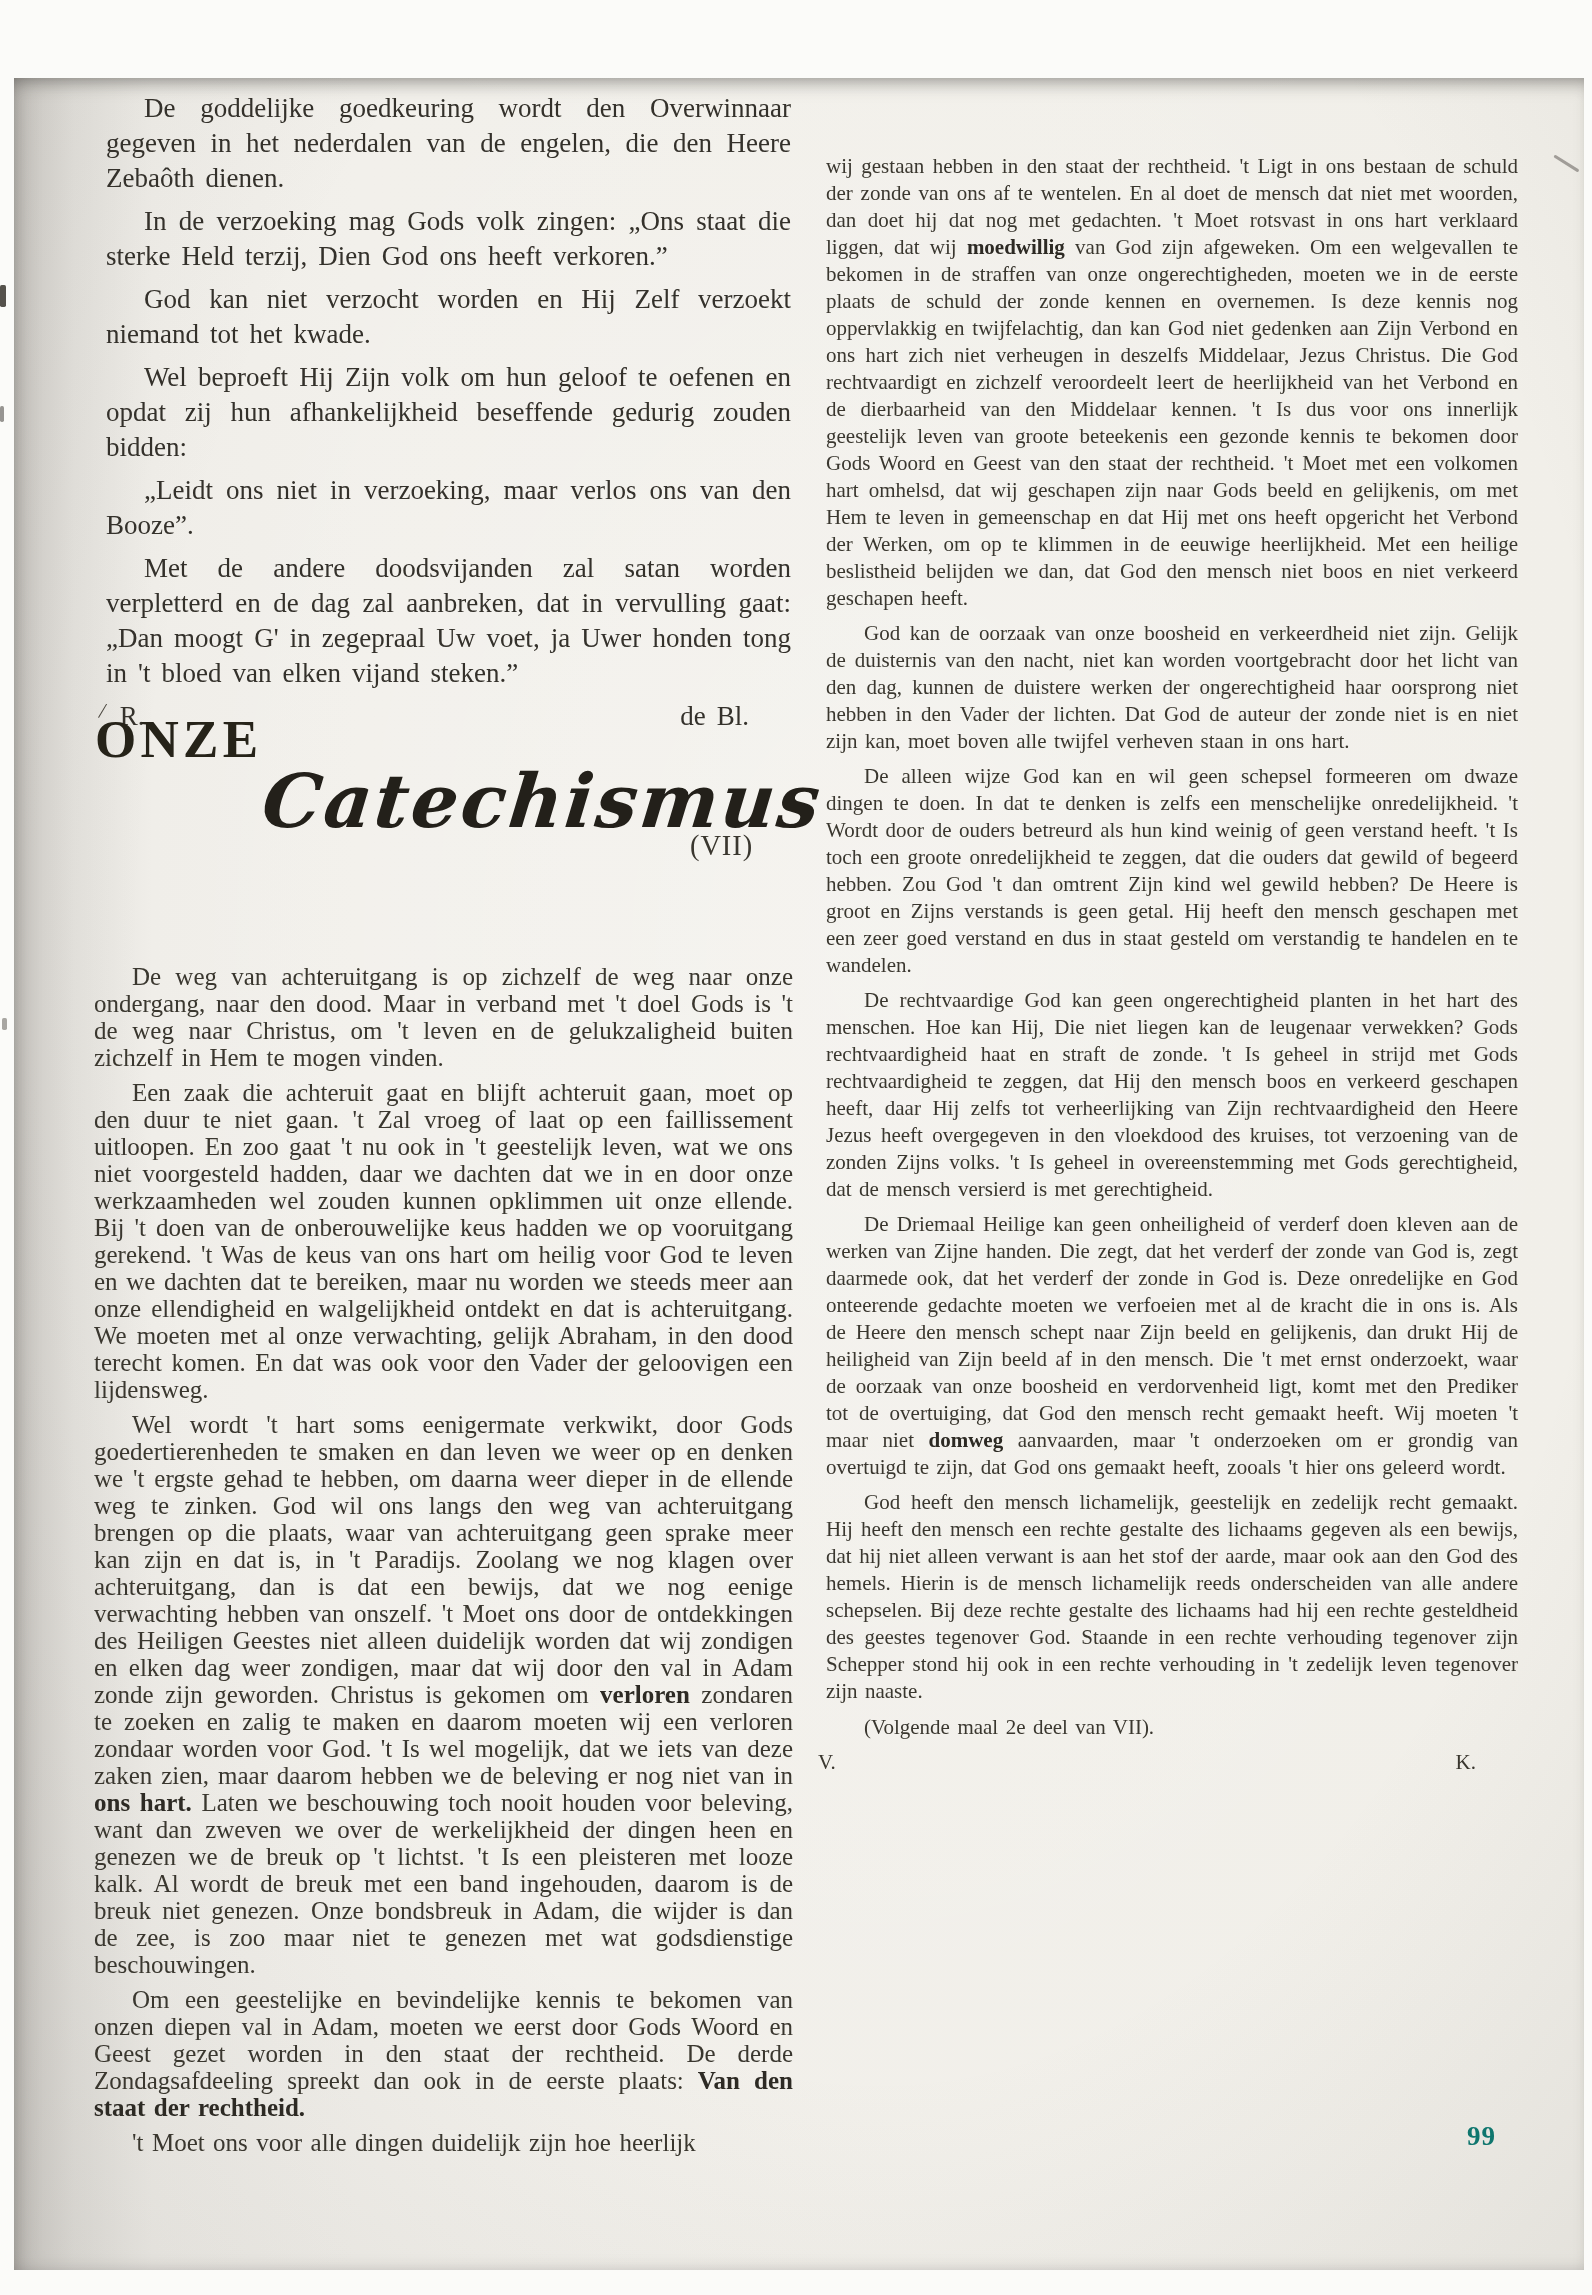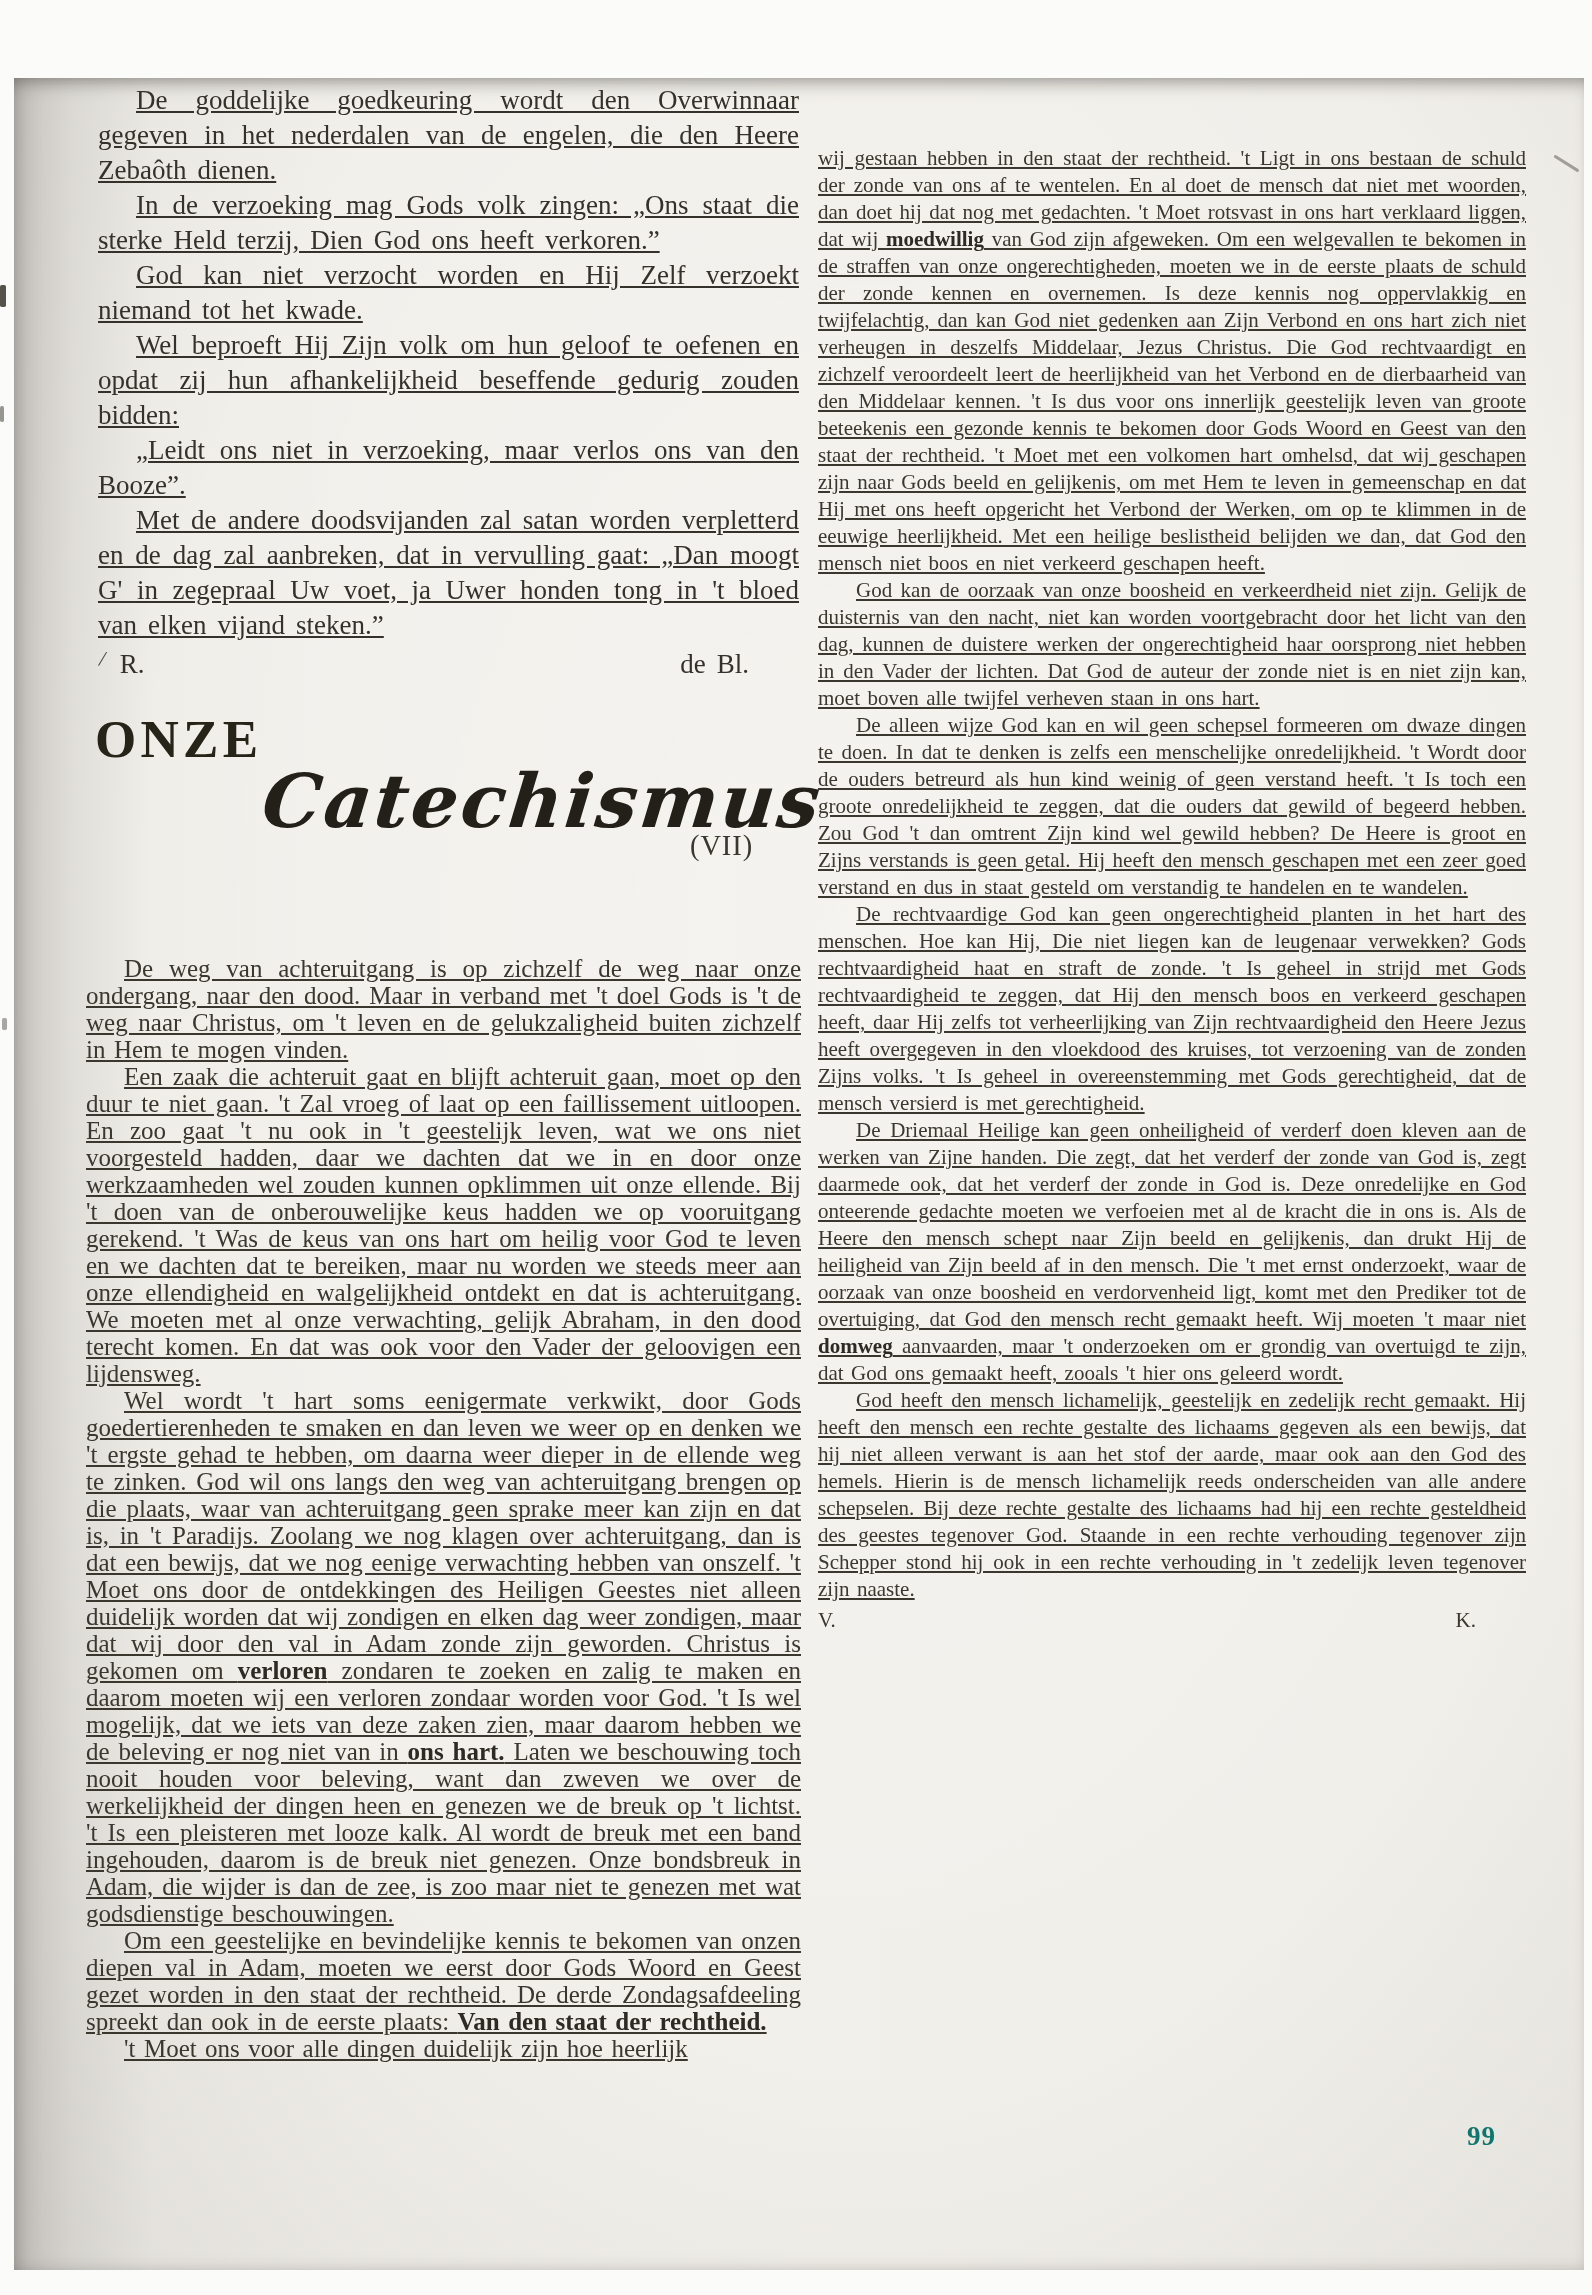--- a/index.html
+++ b/index.html
@@ -26,21 +26,21 @@
   .edge-mark{position:absolute;background:#55524c;border-radius:1.7px;}
   .edge-mark.m1{left:0;top:285px;width:6px;height:22.4px;}
   .edge-mark.m2{left:0;top:406px;width:4.3px;height:15.5px;opacity:.6;}
   .edge-mark.m3{left:1.7px;top:1018px;width:5.2px;height:12px;opacity:.5;}
   .scratch-right{
     position:absolute;left:1552px;top:162px;width:29px;height:2.6px;
     background:#8d8a84;transform:rotate(32deg);opacity:.8;border-radius:1.7px;
   }
   
   .col{position:absolute;text-align:justify;}
-  .col p{margin:0;text-indent:38px;hyphens:auto;text-decoration:underline;}
+  .col p{margin:8px;text-indent:38px;hyphens:auto;}
   .col p.noindent{text-indent:0;}
   .article1{
     left:98px;top:83px;width:701px;
     font-size:27px;line-height:35px;word-spacing:4.3px;color:#34312b;
   }
   .article2-left{
     left:86px;top:955px;width:715px;
     font-size:25px;line-height:27px;word-spacing:2.2px;color:#3a372f;
   }
   .article2-right{
@@ -115,20 +115,21 @@
   <p>'t Moet ons voor alle dingen duidelijk zijn hoe heerlijk</p>
 </div>
 
 <div class="col article2-right">
   <p class="noindent"><span>wij gestaan hebben in den staat der rechtheid. 't Ligt in ons bestaan de schuld der zonde van ons af te wentelen. En al doet de mensch dat niet met woorden, dan doet hij dat nog met gedachten. 't Moet rotsvast in ons hart verklaard liggen, dat wij </span><b>moedwillig</b><span> van God zijn afgeweken. Om een welgevallen te bekomen in de straffen van onze ongerechtigheden, moeten we in de eerste plaats de schuld der zonde kennen en overnemen. Is deze kennis nog oppervlakkig en twijfelachtig, dan kan God niet gedenken aan Zijn Verbond en ons hart zich niet verheugen in deszelfs Middelaar, Jezus Christus. Die God rechtvaardigt en zichzelf veroordeelt leert de heerlijkheid van het Verbond en de dierbaarheid van den Middelaar kennen. 't Is dus voor ons innerlijk geestelijk leven van groote beteekenis een gezonde kennis te bekomen door Gods Woord en Geest van den staat der rechtheid. 't Moet met een volkomen hart omhelsd, dat wij geschapen zijn naar Gods beeld en gelijkenis, om met Hem te leven in gemeenschap en dat Hij met ons heeft opgericht het Verbond der Werken, om op te klimmen in de eeuwige heerlijkheid. Met een heilige beslistheid belijden we dan, dat God den mensch niet boos en niet verkeerd geschapen heeft.</span></p>
   <p>God kan de oorzaak van onze boosheid en verkeerdheid niet zijn. Gelijk de duisternis van den nacht, niet kan worden voortgebracht door het licht van den dag, kunnen de duistere werken der ongerechtigheid haar oorsprong niet hebben in den Vader der lichten. Dat God de auteur der zonde niet is en niet zijn kan, moet boven alle twijfel verheven staan in ons hart.</p>
   <p>De alleen wijze God kan en wil geen schepsel formeeren om dwaze dingen te doen. In dat te denken is zelfs een menschelijke onredelijkheid. 't Wordt door de ouders betreurd als hun kind weinig of geen verstand heeft. 't Is toch een groote onredelijkheid te zeggen, dat die ouders dat gewild of begeerd hebben. Zou God 't dan omtrent Zijn kind wel gewild hebben? De Heere is groot en Zijns verstands is geen getal. Hij heeft den mensch geschapen met een zeer goed verstand en dus in staat gesteld om verstandig te handelen en te wandelen.</p>
   <p>De rechtvaardige God kan geen ongerechtigheid planten in het hart des menschen. Hoe kan Hij, Die niet liegen kan de leugenaar verwekken? Gods rechtvaardigheid haat en straft de zonde. 't Is geheel in strijd met Gods rechtvaardigheid te zeggen, dat Hij den mensch boos en verkeerd geschapen heeft, daar Hij zelfs tot verheerlijking van Zijn rechtvaardigheid den Heere Jezus heeft overgegeven in den vloekdood des kruises, tot verzoening van de zonden Zijns volks. 't Is geheel in overeenstemming met Gods gerechtigheid, dat de mensch versierd is met gerechtigheid.</p>
   <p><span>De Driemaal Heilige kan geen onheiligheid of verderf doen kleven aan de werken van Zijne handen. Die zegt, dat het verderf der zonde van God is, zegt daarmede ook, dat het verderf der zonde in God is. Deze onredelijke en God onteerende gedachte moeten we verfoeien met al de kracht die in ons is. Als de Heere den mensch schept naar Zijn beeld en gelijkenis, dan drukt Hij de heiligheid van Zijn beeld af in den mensch. Die 't met ernst onderzoekt, waar de oorzaak van onze boosheid en verdorvenheid ligt, komt met den Prediker tot de overtuiging, dat God den mensch recht gemaakt heeft. Wij moeten 't maar niet </span><b>domweg</b><span> aanvaarden, maar 't onderzoeken om er grondig van overtuigd te zijn, dat God ons gemaakt heeft, zooals 't hier ons geleerd wordt.</span></p>
   <p>God heeft den mensch lichamelijk, geestelijk en zedelijk recht gemaakt. Hij heeft den mensch een rechte gestalte des lichaams gegeven als een bewijs, dat hij niet alleen verwant is aan het stof der aarde, maar ook aan den God des hemels. Hierin is de mensch lichamelijk reeds onderscheiden van alle andere schepselen. Bij deze rechte gestalte des lichaams had hij een rechte gesteldheid des geestes tegenover God. Staande in een rechte verhouding tegenover zijn Schepper stond hij ook in een rechte verhouding in 't zedelijk leven tegenover zijn naaste.</p>
+  <p style="margin-top:8.6px">(Volgende maal 2e deel van VII).</p>
   <div class="sigrow">
     <span>V.</span>
     <span class="right">K.</span>
   </div>
 </div>
 
 <div class="pageno">99</div>
 
 
 </body></html>

